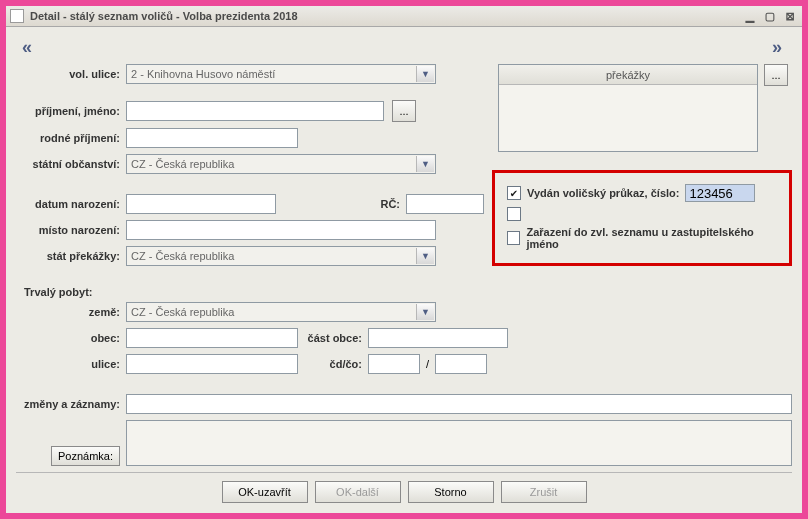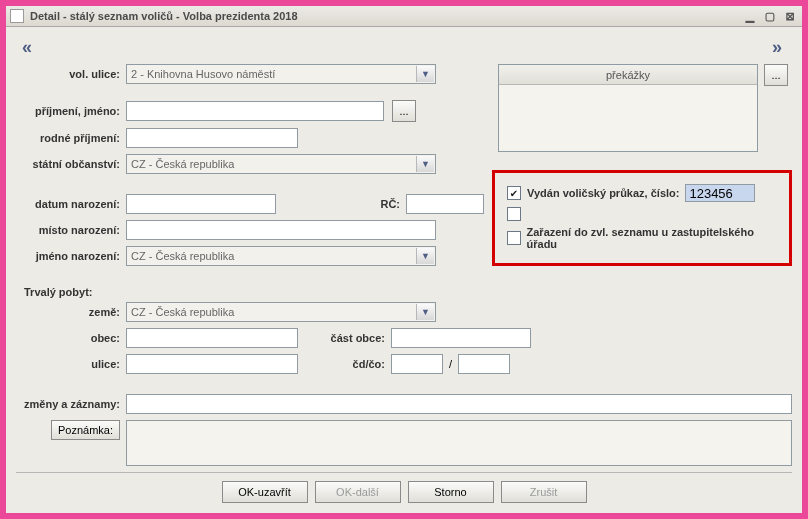--- a/index.html
+++ b/index.html
@@ -157,21 +157,21 @@
     background: #c9d7ee;
     padding: 1px 3px;
     font-family: inherit; font-size: 13px;
   }
   .section-label {
     font-weight: bold;
     margin: 20px 0 4px 8px;
     color: #333;
   }
   .sublbl {
-    width: 93px; text-align: right; padding-right: 6px;
+    width: 70px; text-align: right; padding-right: 6px;
     font-weight: bold; color: #333;
   }
   .notes-area {
     border: 1px solid #8f9aa3;
     background: #f4f3ee;
     height: 46px;
     flex: 1;
   }
   .button-bar {
     border-top: 1px solid #b7b7b7;
@@ -218,21 +218,21 @@
         <div class="chk-row">
           <span class="chk checked"></span>
           <span class="chk-label">Vydán voličský průkaz,  číslo:</span>
           <input class="cislo-input" value="123456" style="">
         </div>
         <div class="chk-row">
           <span class="chk"></span>
         </div>
         <div class="chk-row">
           <span class="chk"></span>
-          <span class="chk-label">Zařazení do zvl. seznamu u zastupitelského úřadu</span>
+          <span class="chk-label">Zařazení do zvl. seznamu u zastupitelského jméno</span>
         </div>
       </div>
 
       <div class="row">
         <div class="lbl">vol. ulice:</div>
         <div class="combo disabled" style="width:310px">
           <span class="combo-text">2 - Knihovna Husovo náměstí</span>
           <span class="combo-btn">▼</span>
         </div>
       </div>
@@ -268,21 +268,21 @@
         <div class="lbl" style="width:30px">RČ:</div>
         <input class="txt" style="width: 78px;" value="">
       </div>
 
       <div class="row">
         <div class="lbl">místo narození:</div>
         <input class="txt" style="width: 310px;" value="">
       </div>
 
       <div class="row">
-        <div class="lbl">jméno narození:</div>
+        <div class="lbl">stát překážky:</div>
         <div class="combo disabled" style="width:310px">
           <span class="combo-text">CZ - Česká republika</span>
           <span class="combo-btn">▼</span>
         </div>
       </div>
 
       <div class="section-label">Trvalý pobyt:</div>
 
       <div class="row">
         <div class="lbl">země:</div>
@@ -308,21 +308,21 @@
         <input class="txt" style="width: 52px;" value="">
       </div>
 
       <div style="height:14px"></div>
 
       <div class="row">
         <div class="lbl">změny a záznamy:</div>
         <input class="txt" style="flex: 1 1 0%;" value="">
       </div>
 
-      <div class="row" style="align-items:flex-start">
+      <div class="row" style="align-items:flex-end">
         <div class="lbl">
           <button class="btn" style="height:20px;padding:0 6px">Poznámka:</button>
         </div>
         <div class="notes-area"></div>
       </div>
 
     </div>
 
     <div class="button-bar">
       <button class="btn">OK-uzavřít</button>

